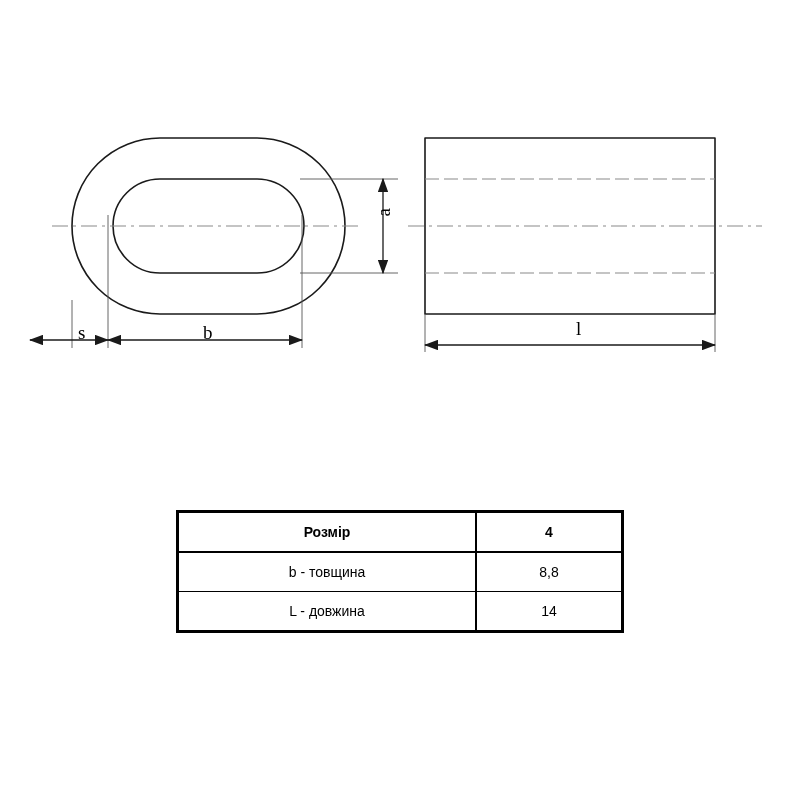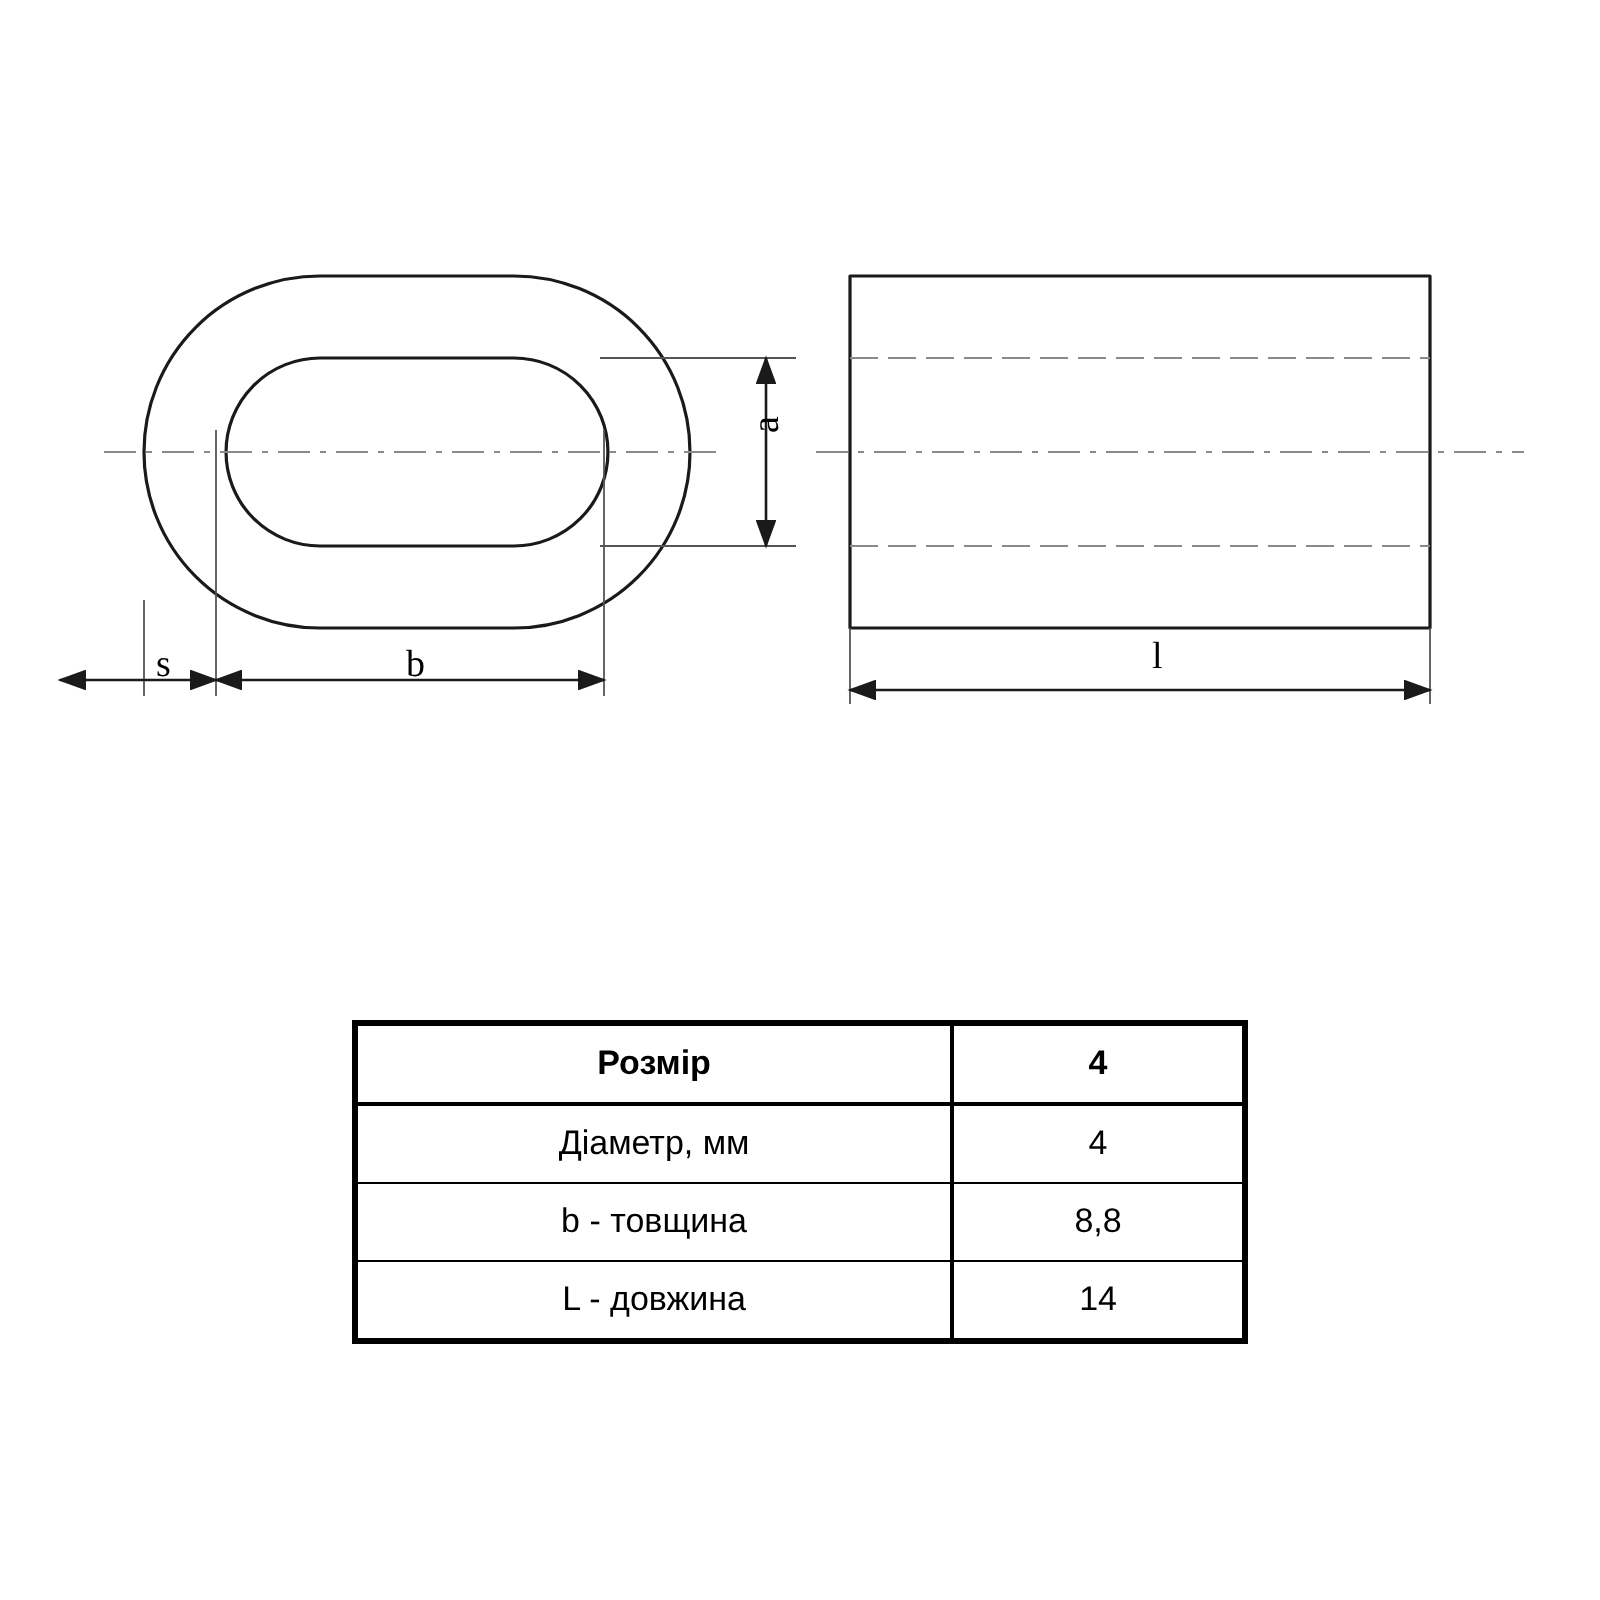--- a/index.html
+++ b/index.html
@@ -46,21 +46,21 @@
   .lbl-l { left: 576px; top: 318px; }
 
   
   #spec-table {
     position: absolute;
     left: 178px;
     top: 512px;
     width: 444px;
     border-collapse: collapse;
     font-family: "Liberation Sans", sans-serif;
-    font-size: 17px;
+    font-size: 14px;
   }
   #spec-table td {
     border: 1px solid #000;
     text-align: center;
     height: 38px;
     padding: 0 4px;
     line-height: 38px;
   }
   #spec-table td.name { width: 300px; }
   #spec-table td.value { width: 142px; }
@@ -146,24 +146,20 @@
   <div class="lbl lbl-s">s</div>
   <div class="lbl lbl-l">l</div>
 
   <table id="spec-table">
     <tbody>
       <tr class="header">
         <td class="name">Розмір</td>
         <td class="value">4</td>
       </tr>
       <tr>
-        <td class="name">Діаметр, мм</td>
-        <td class="value">4</td>
-      </tr>
-      <tr>
         <td class="name">b - товщина</td>
         <td class="value">8,8</td>
       </tr>
       <tr>
         <td class="name">L - довжина</td>
         <td class="value">14</td>
       </tr>
     </tbody>
   </table>
 

